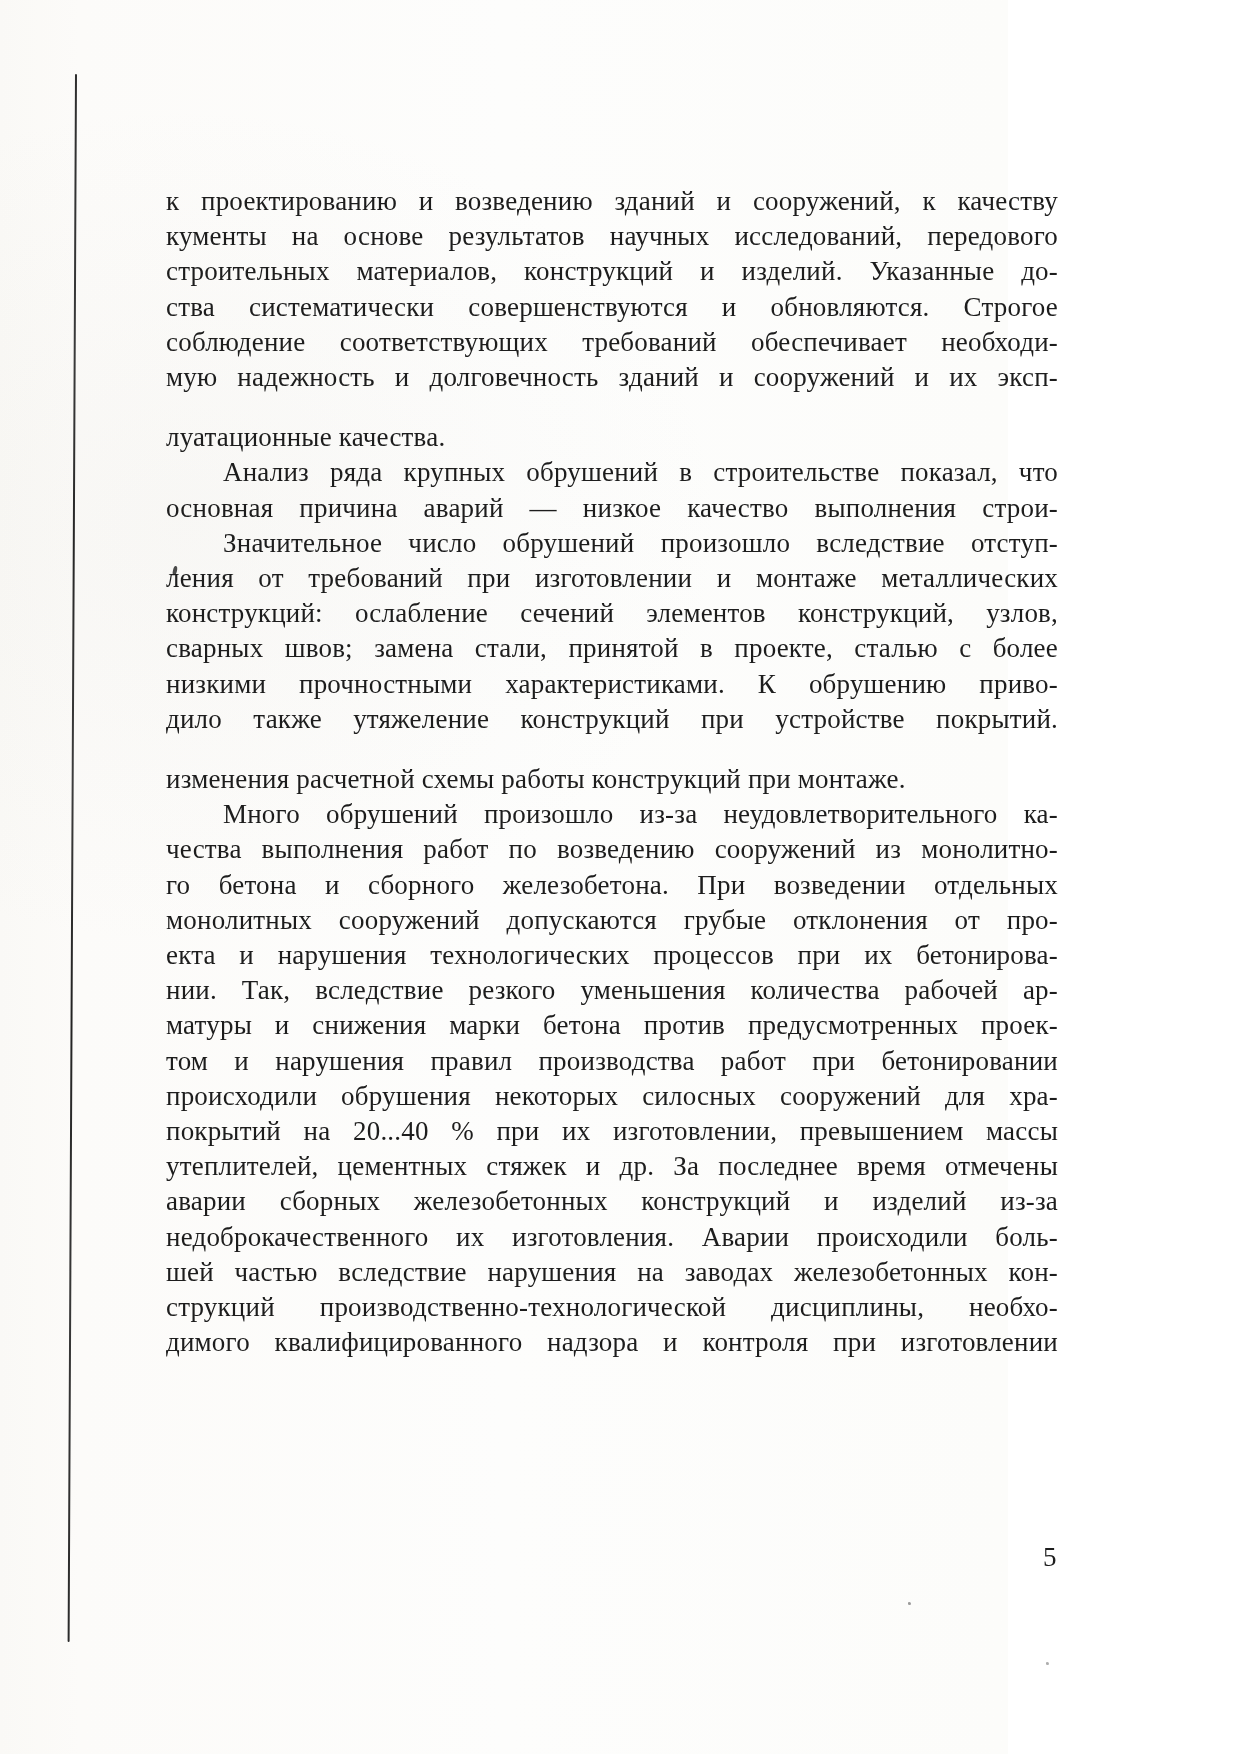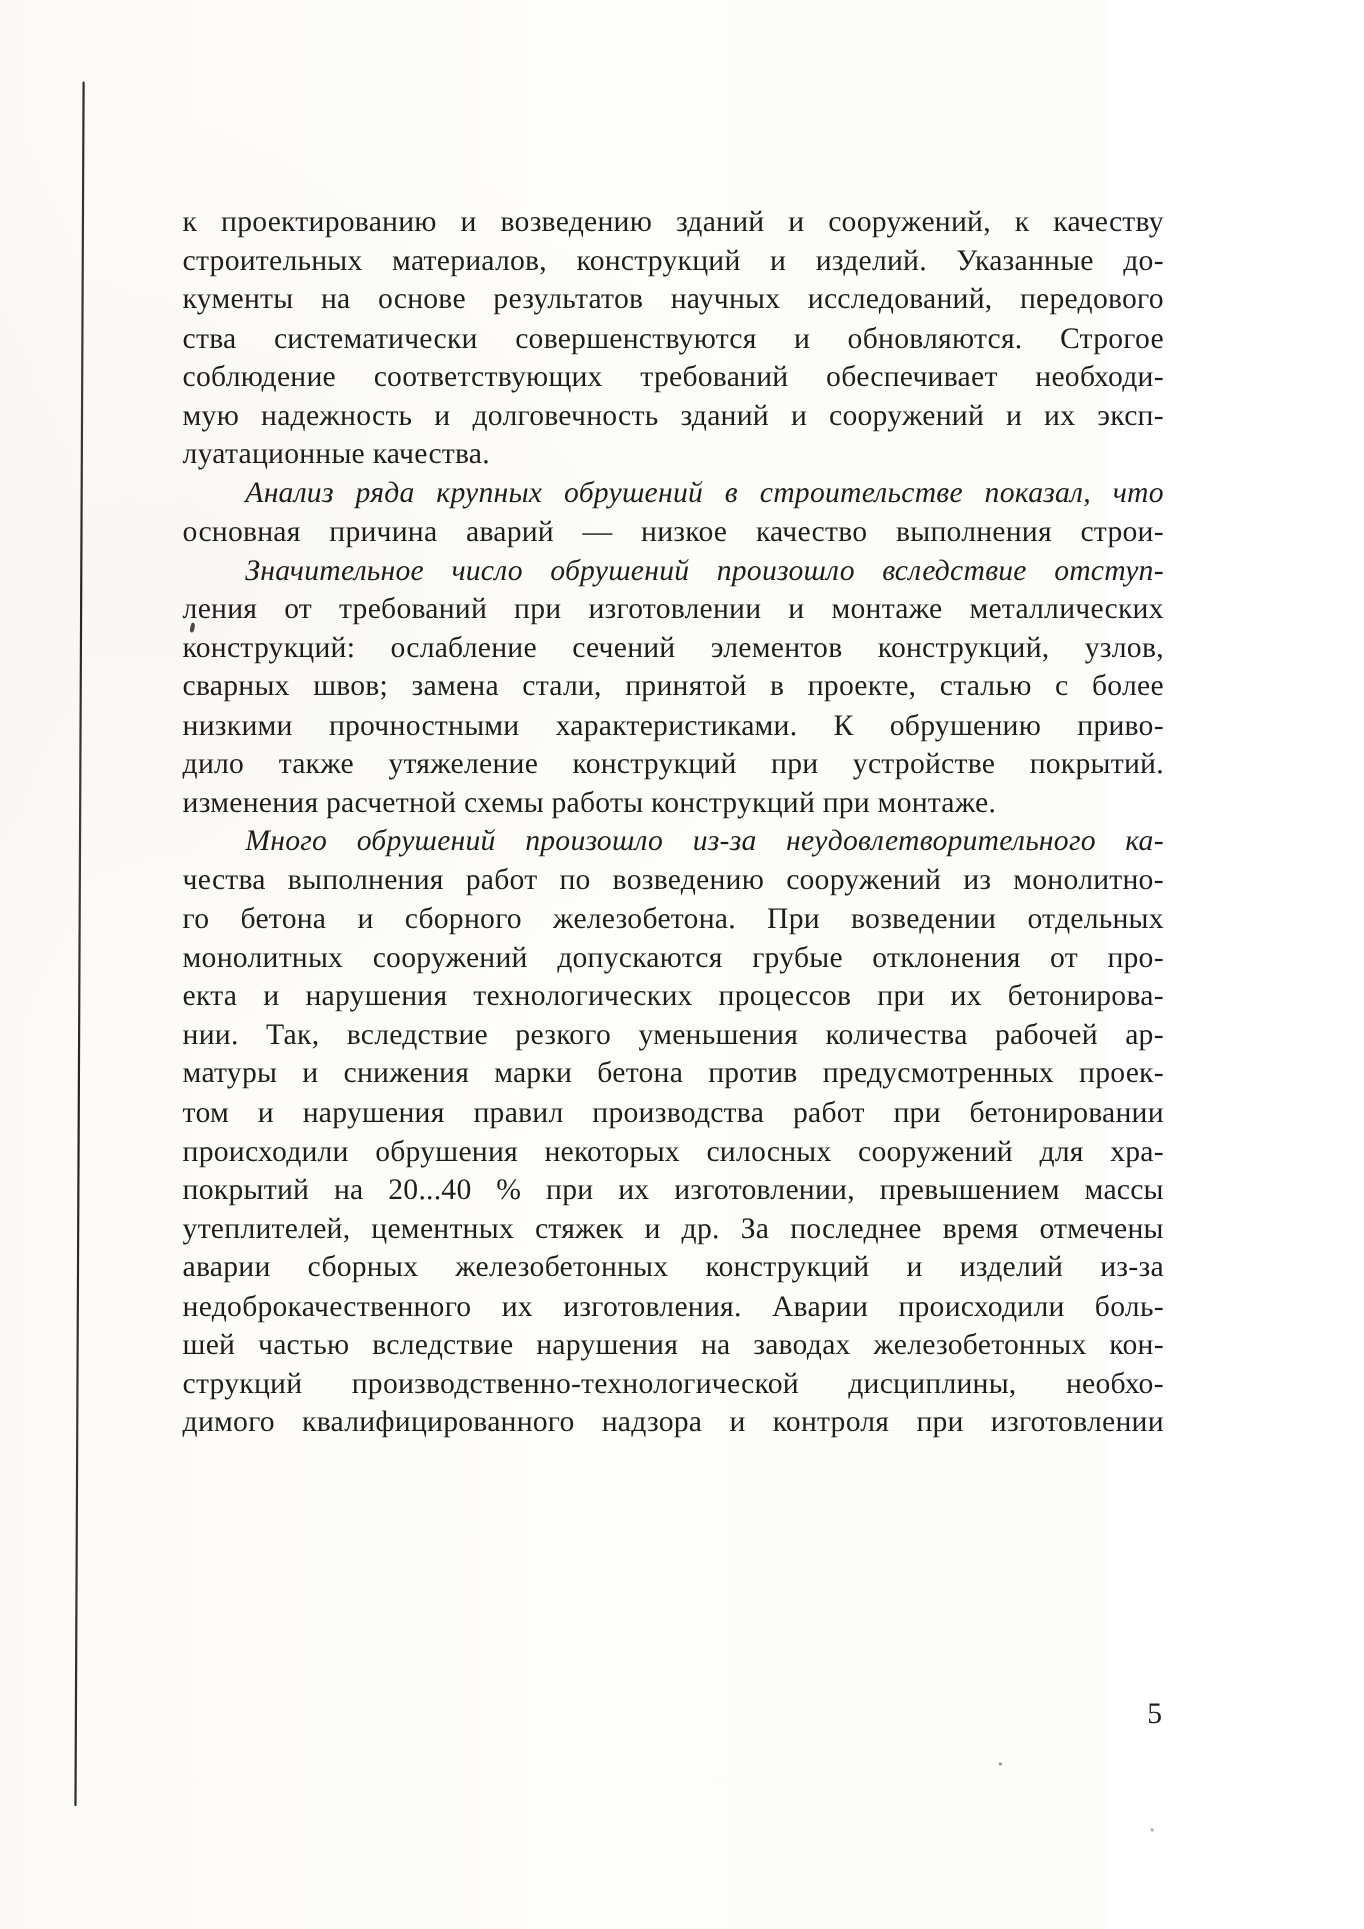--- a/index.html
+++ b/index.html
@@ -56,46 +56,46 @@
     color: #1d1d1d;
     letter-spacing: 0.2px;
   }
   .line {
     text-align: justify;
     text-align-last: justify;
     white-space: normal;
   }
   .line.para-end {
     text-align-last: left;
+    margin-top: 25px;
   }
   .line.indent {
     padding-left: 57px;
-    font-style: italic;
   }
   .page-number {
     position: absolute;
     left: 1043px;
     top: 1542px;
     font-size: 27px;
     color: #1d1d1d;
   }
 </style>
 </head>
 <body>
 
 <div class="page-sheet">
   <div class="binding-line"></div>
   <div class="speck s1"></div>
   <div class="speck s2"></div>
   <div class="speck s3"></div>
 
   <div class="text-block">
       <div class="line">к проектированию и возведению зданий и сооружений, к качеству</div>
+      <div class="line">кументы на основе результатов научных исследований, передового</div>
       <div class="line">строительных материалов, конструкций и изделий. Указанные до-</div>
-      <div class="line">кументы на основе результатов научных исследований, передового</div>
       <div class="line">ства систематически совершенствуются и обновляются. Строгое</div>
       <div class="line">соблюдение соответствующих требований обеспечивает необходи-</div>
       <div class="line">мую надежность и долговечность зданий и сооружений и их эксп-</div>
       <div class="line para-end">луатационные качества.</div>
       <div class="line indent">Анализ ряда крупных обрушений в строительстве показал, что</div>
       <div class="line">основная причина аварий — низкое качество выполнения строи-</div>
       <div class="line indent">Значительное число обрушений произошло вследствие отступ-</div>
       <div class="line">ления от требований при изготовлении и монтаже металлических</div>
       <div class="line">конструкций: ослабление сечений элементов конструкций, узлов,</div>
       <div class="line">сварных швов; замена стали, принятой в проекте, сталью с более</div>

